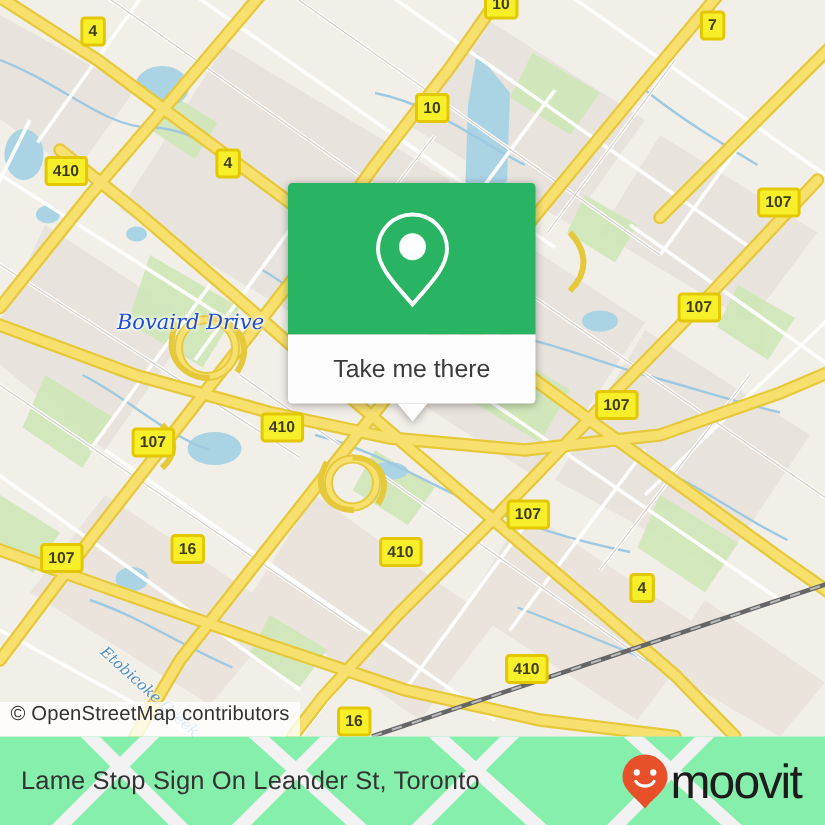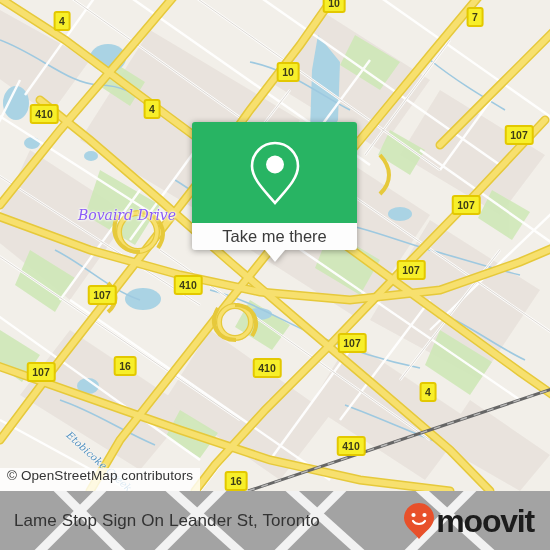--- a/index.html
+++ b/index.html
@@ -29,64 +29,64 @@
   .popup{
     position:absolute;left:192px;top:122px;width:165px;
     z-index:60;
     filter:drop-shadow(0 1px 3px rgba(0,0,0,0.35));
   }
   .popup-top{
     background:#28b463;height:101px;border-radius:3px 3px 0 0;
     display:flex;align-items:center;justify-content:center;
   }
   .popup-bottom{
-    background:#fdfdfd;height:27px;border-radius:0 0 3px 3px;
+    background:#fdfdfd;height:46px;border-radius:0 0 3px 3px;
     display:flex;align-items:center;justify-content:center;
     font-size:16.5px;color:#3b3b3b;
   }
   .popup-tail{
     position:absolute;left:50%;margin-left:-10px;bottom:-12px;
     width:0;height:0;
     border-left:10px solid transparent;
     border-right:10px solid transparent;
     border-top:12px solid #fdfdfd;
   }
 
   
   .footer{
     position:absolute;left:0;top:491px;width:550px;height:59px;
-    background:#a3a3a3;overflow:hidden;
+    background:#86efac;overflow:hidden;
   }
   .footer-title{
     position:absolute;left:14px;top:50%;transform:translateY(-50%);
     font-size:17px;color:#333;letter-spacing:0.1px;white-space:nowrap;
   }
   .logo{
     position:absolute;right:16px;top:50%;transform:translateY(-50%);
     display:flex;align-items:center;
   }
   .logo-word{
-    font-size:32px;font-weight:bold;color:#1c1c1c;letter-spacing:-1.2px;
+    font-size:32px;font-weight:normal;color:#1c1c1c;letter-spacing:-1.2px;
     line-height:1;margin-left:1px;
   }
 
   
   .shield{
     position:absolute;z-index:30;
     background:#f7ef2a;border:2px solid #e3c800;border-radius:3px;
     color:#3d3d18;font-size:10.5px;font-weight:bold;
     line-height:1;padding:2.5px 3.5px 3px;
     transform:translate(-50%,-50%);
     white-space:nowrap;
     font-family:"Liberation Sans",sans-serif;
   }
   .maplabel{
     position:absolute;z-index:25;transform:translate(-50%,-50%);
     font-family:"DejaVu Serif", serif;font-style:italic;
-    color:#8b5cf6;white-space:nowrap;
+    color:#1d4ed8;white-space:nowrap;
     text-shadow:0 0 3px #fff,0 0 3px #fff,0 0 2px #fff;
   }
   .creeklabel{
     position:absolute;z-index:25;
     font-family:"DejaVu Serif", serif;font-style:italic;
     color:#4f8fbf;font-size:10px;white-space:nowrap;
     text-shadow:0 0 2px #fff,0 0 2px #fff;
   }
 </style>
 </head>

